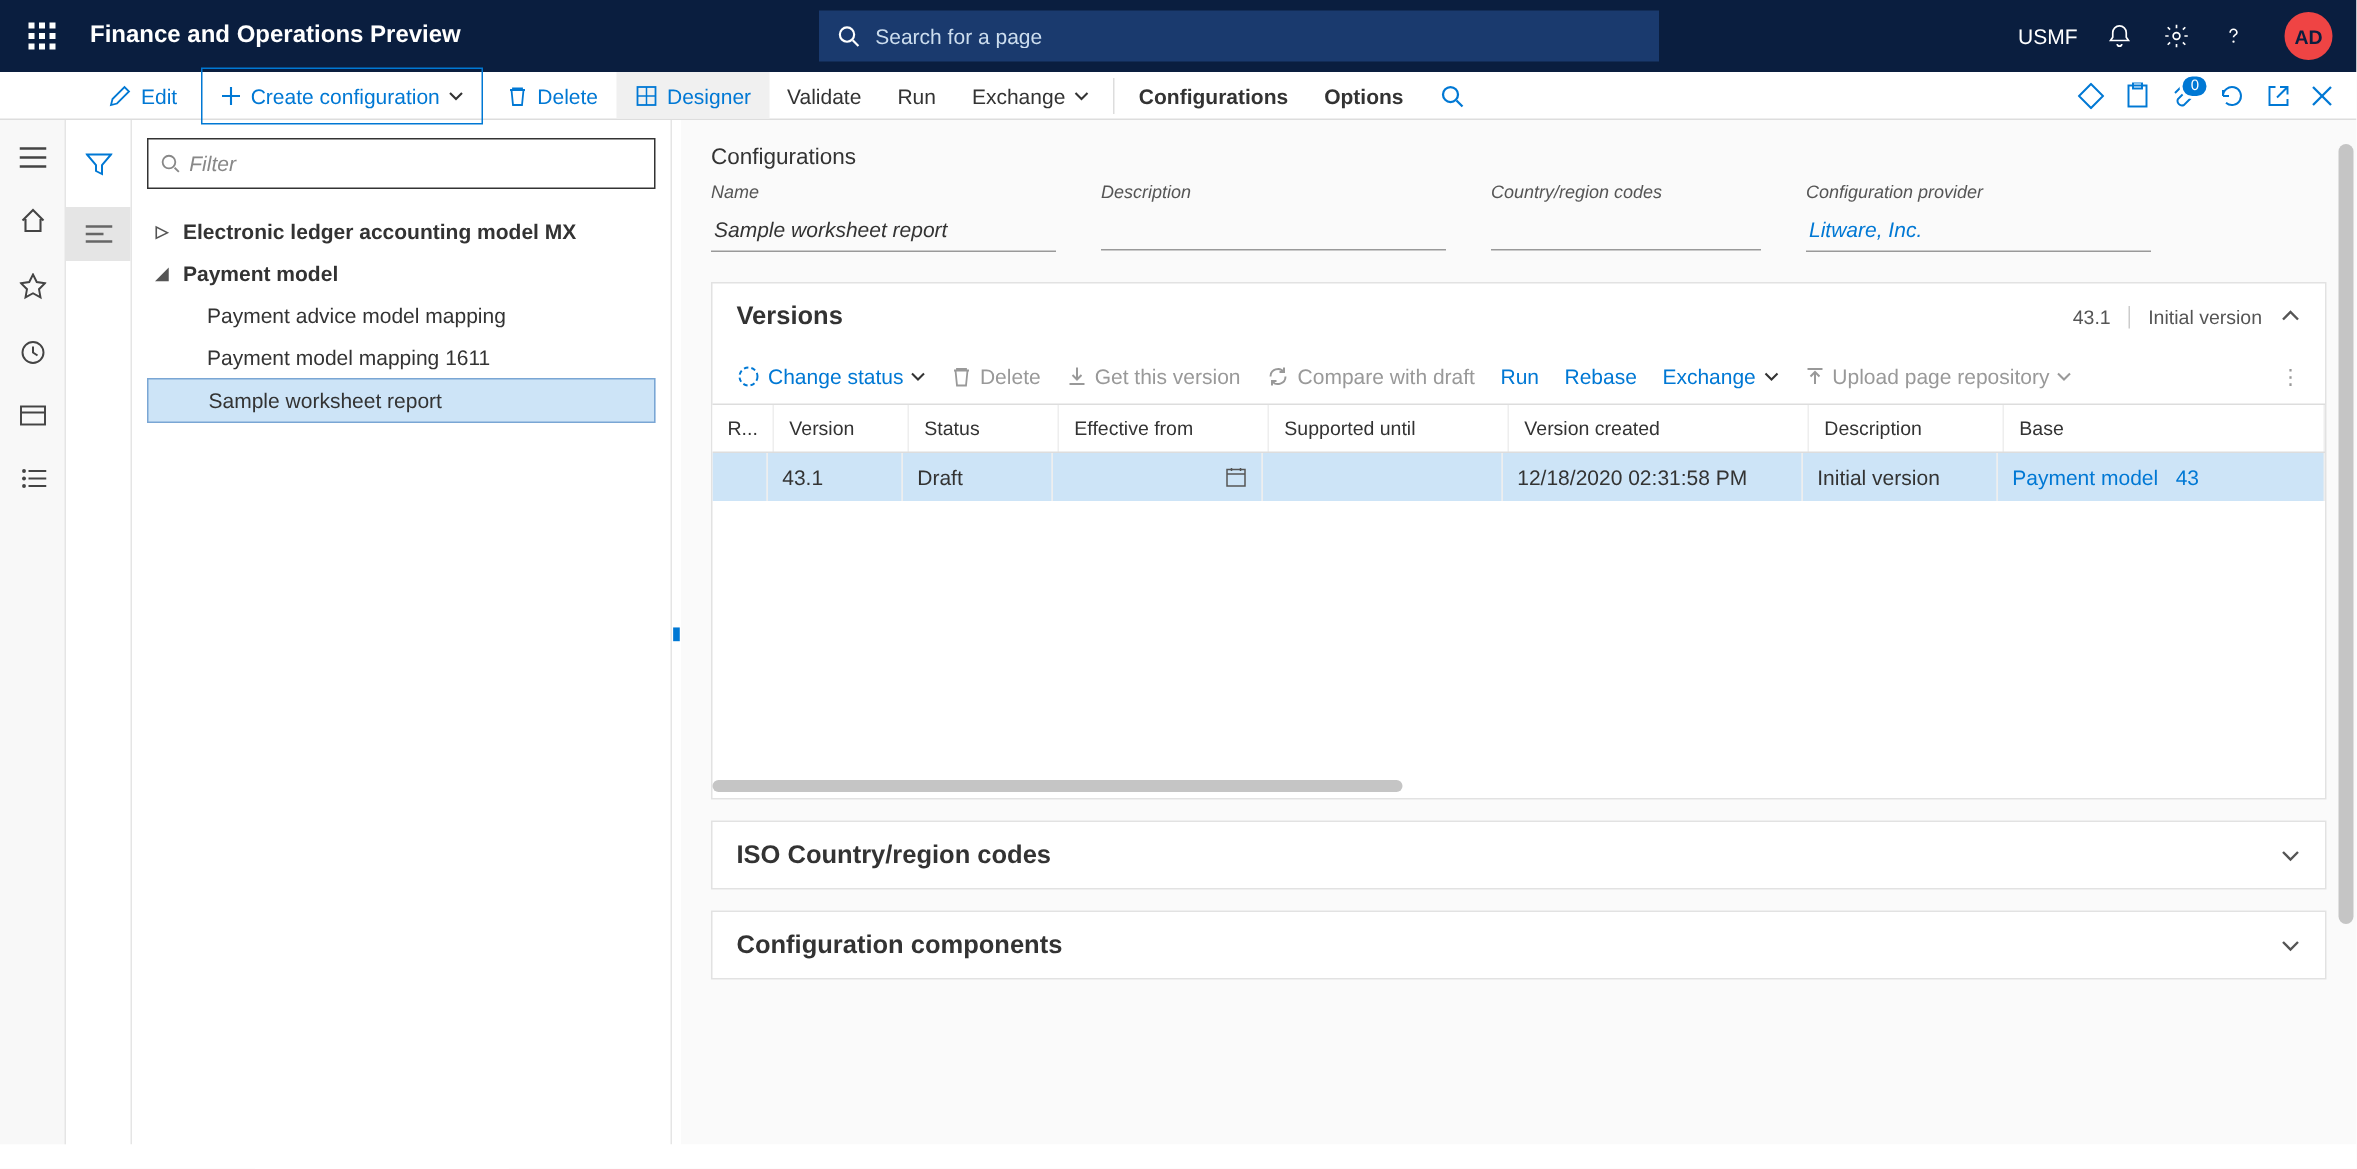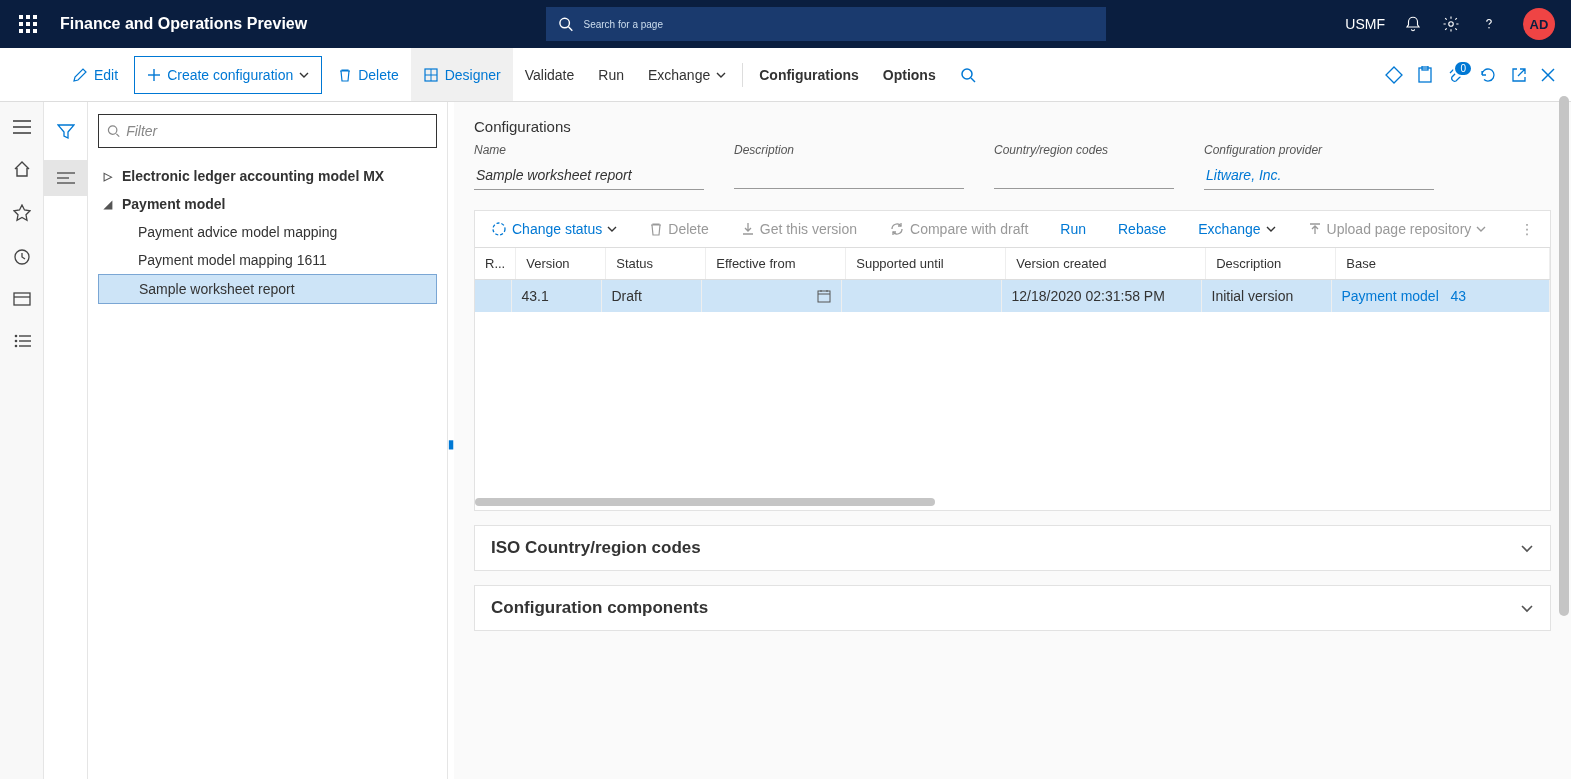--- a/index.html
+++ b/index.html
@@ -6,28 +6,28 @@
   body { background: #fff; color: #333; font-size: 14px; overflow: hidden; }
   
   
   .top-header { background: #0a1e3f; color: #fff; height: 48px; display: flex; align-items: center; padding: 0 8px; }
   .waffle { width: 40px; height: 48px; display: flex; align-items: center; justify-content: center; cursor: pointer; }
   .waffle-grid { display: grid; grid-template-columns: repeat(3,4px); grid-template-rows: repeat(3,4px); gap: 3px; }
   .waffle-grid span { background: #fff; width:4px; height:4px; }
   .app-title { margin-left: 12px; font-size: 16px; font-weight: 600; }
   .search-wrap { flex: 1; display: flex; justify-content: center; }
   .search-box { width: 560px; background: #1a3a6e; height: 34px; display: flex; align-items: center; padding: 0 12px; color: #fff; }
-  .search-box input { background: transparent; border: none; outline: none; color: #fff; margin-left: 10px; font-size: 10px; width: 100%; }
+  .search-box input { background: transparent; border: none; outline: none; color: #fff; margin-left: 10px; font-size: 14px; width: 100%; }
   .search-box input::placeholder { color: #cde; }
   .hdr-right { display: flex; align-items: center; gap: 18px; padding-right: 8px; }
   .hdr-icon { width: 20px; height: 20px; display:flex; align-items:center; justify-content:center; cursor:pointer; color:#fff; }
   .avatar { width: 32px; height: 32px; border-radius: 50%; background: #ef4444; color: #0a1e3f; display:flex; align-items:center; justify-content:center; font-weight:600; font-size:13px; margin-left:6px;}
   
   
-  .toolbar { height: 54px; border-bottom: 1px solid #ddd; display: flex; align-items: center; padding-left: 44px; font-size: 14px; }
+  .toolbar { height: 32px; border-bottom: 1px solid #ddd; display: flex; align-items: center; padding-left: 44px; font-size: 14px; }
   .tb-btn { display:flex; align-items:center; gap:6px; padding: 0 12px; height: 100%; cursor:pointer; color:#333; }
   .tb-btn.blue { color: #0078d4; }
   .tb-btn.bordered { border: 1px solid #0078d4; height: 38px; margin: 0 4px; }
   .tb-btn.hover { background: #f0f0f0; }
   .tb-sep { width:1px; height:24px; background:#ddd; margin: 0 4px; }
   .tb-btn.bold { font-weight:600; }
   .tb-right { margin-left:auto; display:flex; align-items:center; gap:14px; padding-right:16px; }
   .tb-right .ic { cursor:pointer; color:#0078d4; position:relative; }
   .badge { position:absolute; top:-6px; right:-8px; background:#0078d4; color:#fff; border-radius:10px; font-size:10px; padding:1px 5px; border:2px solid #fff;}
   
@@ -62,21 +62,21 @@
   .field-label { font-size:12px; color:#555; margin-bottom:4px;}
   .field-value { border-bottom:1px solid #999; padding:6px 2px; min-height:28px;}
   .field-value.link { color:#0078d4; cursor:pointer;}
   
   .section-card { background:#fff; border:1px solid #e2e2e2; margin-bottom:14px; }
   .section-hdr { display:flex; align-items:center; padding:12px 16px; }
   .section-title { font-size:17px; font-weight:600; flex:1;}
   .section-right { color:#555; font-size:13px; display:flex; gap:12px; align-items:center;}
   .chev { cursor:pointer; color:#555;}
   
-  .row-toolbar { display:flex; align-items:center; gap:32px; padding:10px 16px; font-size:14px; flex-wrap:wrap;}
+  .row-toolbar { display:flex; align-items:center; gap:17px; padding:10px 16px; font-size:14px; flex-wrap:wrap;}
   .rt-btn { display:flex; align-items:center; gap:5px; cursor:pointer;}
   .rt-btn.blue { color:#0078d4; }
   .rt-btn.disabled { color:#999; }
   
   .grid { border-top:1px solid #ddd; }
   .grid table { width:100%; border-collapse:collapse; }
   .grid th { text-align:left; font-weight:400; padding:8px 10px; background:#fff; border-bottom:1px solid #ddd; border-right:1px solid #eee; font-size:13px;}
   .grid td { padding:8px 10px; border-right:1px solid #eee; font-size:14px;}
   .grid tr.sel td { background:#cde4f7;}
   .grid-body { height:210px; overflow:auto; position:relative;}
@@ -337,20 +337,32 @@
         <div class="field-label">Country/region codes</div>
         <div class="field-value"></div>
       </div>
       <div class="field">
         <div class="field-label">Configuration provider</div>
         <div class="field-value link">Litware, Inc.</div>
       </div>
     </div>
 
     <div class="section-card">
+      <div class="section-hdr">
+        <div class="section-title">Versions</div>
+        <div class="section-right">
+          <span>43.1</span>
+          <span style="border-left:1px solid #ccc; padding-left:12px;">Initial version</span>
+          <span class="chev">
+            <svg width="14" height="14" viewBox="0 0 14 14">
+                <path d="M2 9l5-5 5 5" stroke="#555" fill="none" stroke-width="1.6"></path>
+              </svg>
+          </span>
+        </div>
+      </div>
 
       <div class="row-toolbar">
         <div class="rt-btn blue">
           <svg width="16" height="16" viewBox="0 0 16 16">
               <circle cx="8" cy="8" r="6" stroke="#0078d4" fill="none" stroke-width="1.3" stroke-dasharray="3 2"></circle>
             </svg>
           <span>Change status</span>
           <svg width="10" height="10" viewBox="0 0 10 10">
               <path d="M1 3l4 4 4-4" stroke="#333" fill="none" stroke-width="1.4"></path>
             </svg>

